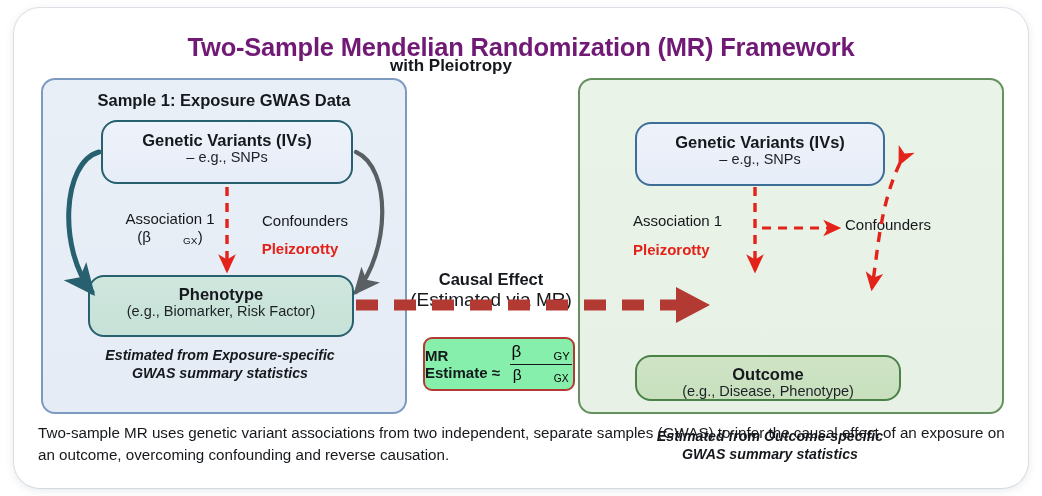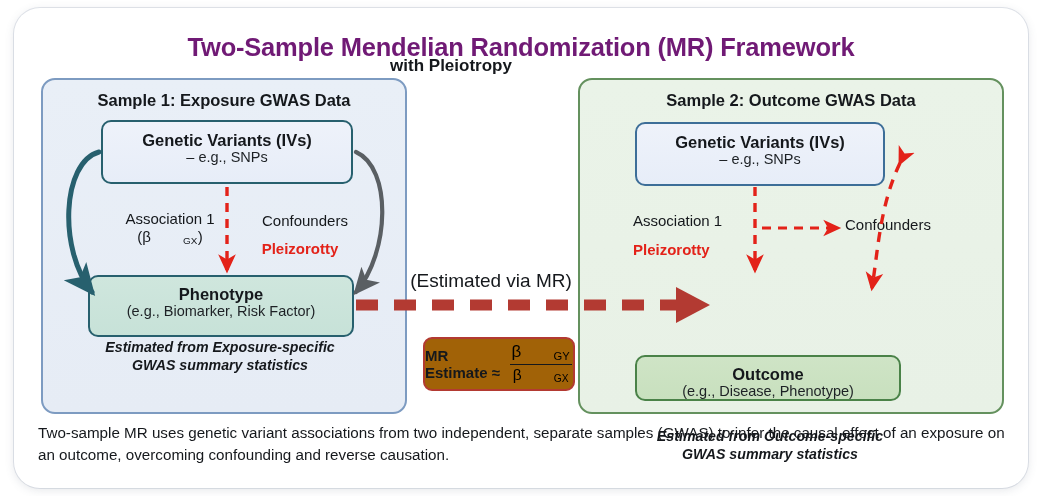--- a/index.html
+++ b/index.html
@@ -30,21 +30,21 @@
     left:578px;top:78px;width:422px;height:332px;
     background:linear-gradient(180deg,#eaf3e8 0%,#e8f1e6 100%);
     border:2px solid #64915e;
   }
   .panel-title{
     position:absolute;left:0;top:11px;width:100%;text-align:center;
     font-size:16.5px;font-weight:bold;color:#15181c;
   }
 
   
-  .node{position:absolute;border-radius:10px;box-sizing:border-box;text-align:center;}
+  .node{position:absolute;border-radius:16px;box-sizing:border-box;text-align:center;}
   .node .n-title{font-size:16.5px;font-weight:bold;color:#15181c;line-height:1.12;}
   .node .n-sub{font-size:14.5px;color:#1d2125;line-height:1.18;}
 
   .iv-box{
     background:linear-gradient(180deg,#eef2fa 0%,#e7edf8 100%);
     border:2px solid #27606e;
   }
   .iv-left{left:101px;top:120px;width:252px;height:64px;padding-top:9px;}
   .iv-right{left:55px;top:42px;width:250px;height:64px;padding-top:9px;
             border:2px solid #3d6e98;}
@@ -57,21 +57,21 @@
   .outcome-box{
     left:55px;top:275px;width:266px;height:46px;padding-top:8px;
     background:linear-gradient(180deg,#cfe4c6 0%,#c8e0be 100%);
     border:2px solid #4a8248;
   }
 
   .estim-note{
     position:absolute;text-align:center;font-size:14.2px;font-style:italic;
     color:#15181c;line-height:1.24;font-weight:bold;
   }
-  .estim-left{left:60px;top:339px;width:320px;}
+  .estim-left{left:60px;top:347px;width:320px;}
   .estim-right{left:40px;top:348px;width:300px;}
 
   
   .lbl{position:absolute;font-size:15px;color:#15181c;line-height:1.2;}
   .lbl-red{color:#e32219;font-weight:bold;}
 
   .assoc1{left:105px;top:210px;width:130px;text-align:center;}
   .assoc1 .b2{font-size:15px;}
   .conf-left{left:262px;top:212px;width:115px;text-align:left;}
   .pleio-left{left:235px;top:240px;width:130px;text-align:center;font-size:15px;}
@@ -84,21 +84,21 @@
 
   
   .causal-label{
     position:absolute;left:404px;top:270px;width:174px;text-align:center;
     font-size:16.5px;font-weight:bold;color:#15181c;line-height:1.15;
   }
   .causal-label .cl-sub{font-size:19px;font-weight:normal;}
 
   .mr-box{
     position:absolute;left:423px;top:337px;width:148px;height:50px;
-    background:#a16207;border:2px solid #b33a32;border-radius:9px;
+    background:#86efac;border:2px solid #b33a32;border-radius:9px;
     display:flex;align-items:center;justify-content:center;gap:6px;
   }
   .mr-box .mr-lbl{font-size:15px;font-weight:bold;color:#15181c;}
   .frac{display:inline-flex;flex-direction:column;align-items:center;line-height:1;}
   .frac .num{font-size:17px;padding:0 3px 2px;}
   .frac .den{font-size:15.5px;padding:2px 3px 0;border-top:1.6px solid #15181c;}
 
   svg.over{position:absolute;left:0;top:0;width:1042px;height:496px;overflow:visible;pointer-events:none;}
 
   .caption{
@@ -136,33 +136,33 @@
     <div class="n-title">Phenotype</div>
     <div class="n-sub">(e.g., Biomarker, Risk Factor)</div>
   </div>
 
   <div class="estim-note estim-left">
     <div>Estimated from Exposure-specific</div>
     <div>GWAS summary statistics</div>
   </div>
 
   <div class="causal-label">
+    <div>Causal Effect</div>
     <div class="cl-sub">(Estimated via MR)</div>
   </div>
 
   <div class="mr-box">
     <span class="mr-lbl">MR Estimate ≈</span>
     <span class="frac">
       <span class="num"><span>β</span><sub>GY</sub></span>
       <span class="den"><span>β</span><sub>GX</sub></span>
     </span>
   </div>
 
   <div class="panel panel-right">
-    <div class="panel-title">Sample 2: Outcome GWAS Data</div>
 
     <div class="node iv-box iv-right">
       <div class="n-title">Genetic Variants (IVs)</div>
       <div class="n-sub">– e.g., SNPs</div>
     </div>
 
     <div class="node outcome-box">
       <div class="n-title">Outcome</div>
       <div class="n-sub">(e.g., Disease, Phenotype)</div>
     </div>

